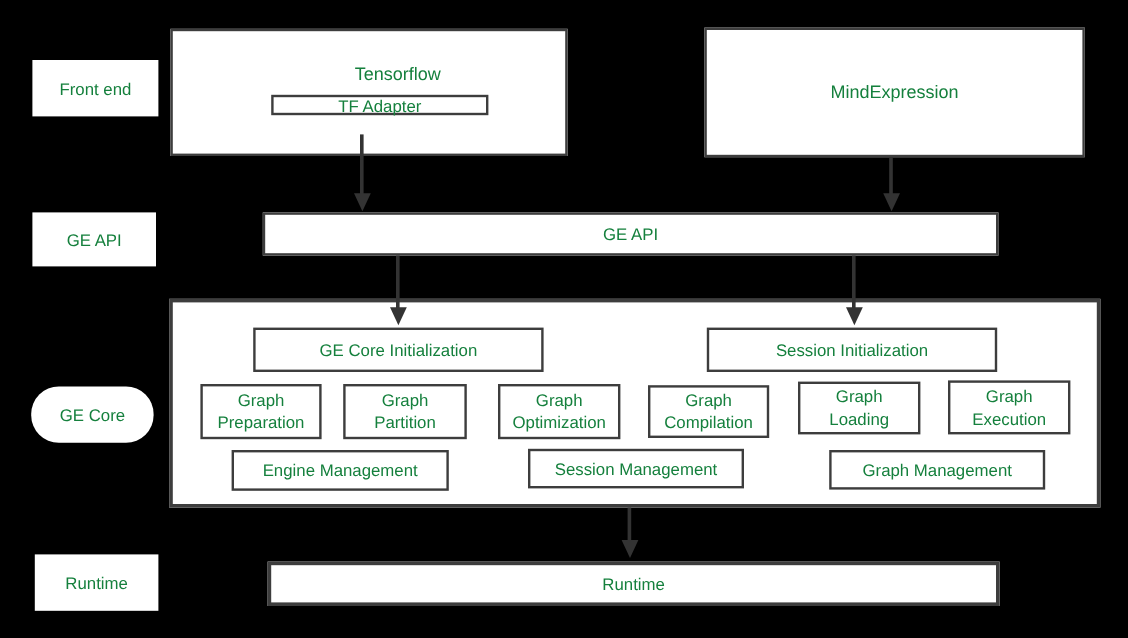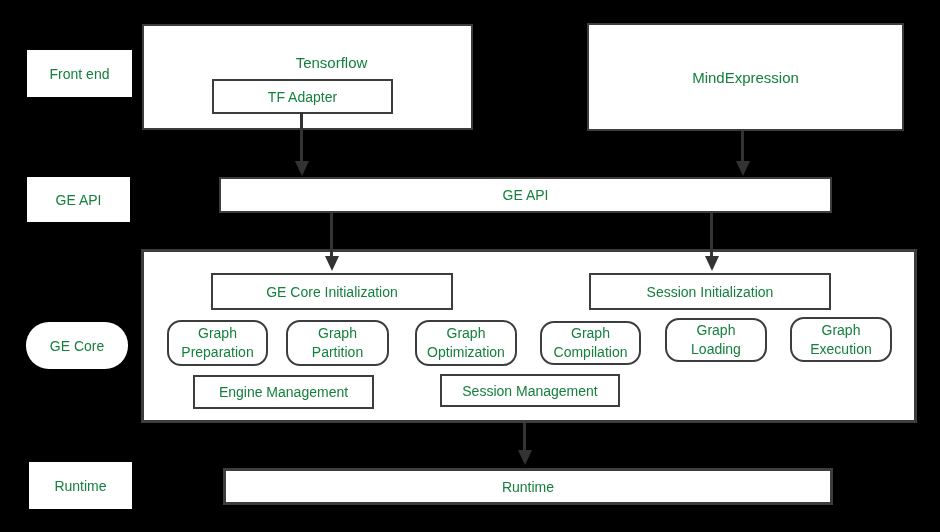--- a/index.html
+++ b/index.html
@@ -21,21 +21,21 @@
   .wbox {
     background: #ffffff;
     display: flex;
     align-items: center;
     justify-content: center;
     text-align: center;
   }
   .bordered { border: 2px solid #3d3d3d; }
   .thick { border-width: 3px; }
   .rowlabel { background: #ffffff; }
-  .module { white-space: pre-line; line-height: 19px; border-radius: 14px; }
+  .module { white-space: pre-line; line-height: 19px; }
   .vline { width: 3px; background: #333333; }
   .ahead {
     width: 0; height: 0;
     border-left: 7px solid transparent;
     border-right: 7px solid transparent;
     border-top: 15px solid #333333;
   }
   .bigtext { font-size: 15px; }
 </style>
 </head>
@@ -43,21 +43,21 @@
 
 <div class="canvas">
 
   <div class="abs wbox rowlabel" style="left:27px; top:50px; width:105px; height:47px;">Front end</div>
   <div class="abs wbox rowlabel" style="left:27px; top:177px; width:103px; height:45px;">GE API</div>
   <div class="abs wbox rowlabel" style="left:26px; top:322px; width:102px; height:47px;border-radius:23px;">GE Core</div>
   <div class="abs wbox rowlabel" style="left:29px; top:462px; width:103px; height:47px;">Runtime</div>
 
   <div class="abs bordered" style="left:142px; top:24px; width:331px; height:106px; background:#ffffff;">
     <div class="abs bigtext" style="left:0; right:0; top:28px; text-align:center;padding-left:48px;">Tensorflow</div>
-    <div class="abs wbox bordered" style="left:68px; top:53px; width:181px; height:35px;">TF Adapter</div>
+    <div class="abs wbox bordered" style="left:82px; top:53px; width:181px; height:17px;">TF Adapter</div>
   </div>
 
   <div class="abs wbox bordered bigtext" style="left:587px; top:23px; width:317px; height:108px;text-align:center;">MindExpression</div>
 
   <div class="abs wbox bordered" style="left:219px; top:177px; width:613px; height:36px;">GE API</div>
 
   <div class="abs bordered thick" style="left:141px; top:249px; width:776px; height:174px; background:#ffffff;">
     <div class="abs wbox bordered" style="left:445px; top:21px; width:242px; height:37px;">Session Initialization</div>
     <div class="abs wbox bordered" style="left:67px; top:21px; width:242px; height:37px;">GE Core Initialization</div>
 
@@ -69,20 +69,21 @@
 Optimization</div>
     <div class="abs wbox bordered module" style="left:396px; top:69px; width:101px; height:44px;">Graph
 Compilation</div>
     <div class="abs wbox bordered module" style="left:521px; top:66px; width:102px; height:44px;">Graph
 Loading</div>
     <div class="abs wbox bordered module" style="left:646px; top:65px; width:102px; height:45px;">Graph
 Execution</div>
 
     <div class="abs wbox bordered" style="left:49px; top:123px; width:181px; height:34px;">Engine Management</div>
     <div class="abs wbox bordered" style="left:296px; top:122px; width:180px; height:33px;">Session Management</div>
+    <div class="abs wbox bordered" style="left:547px; top:123px; width:180px; height:33px;">Graph Management</div>
   </div>
 
   <div class="abs wbox bordered thick" style="left:223px; top:468px; width:610px; height:37px;">Runtime</div>
 
   <div>
     <div class="abs vline" style="left:300px; top:112px; height:50px;"></div>
     <div class="abs ahead" style="left:295px; top:161px;"></div>
   </div>
   <div>
     <div class="abs vline" style="left:741px; top:131px; height:31px;"></div>

